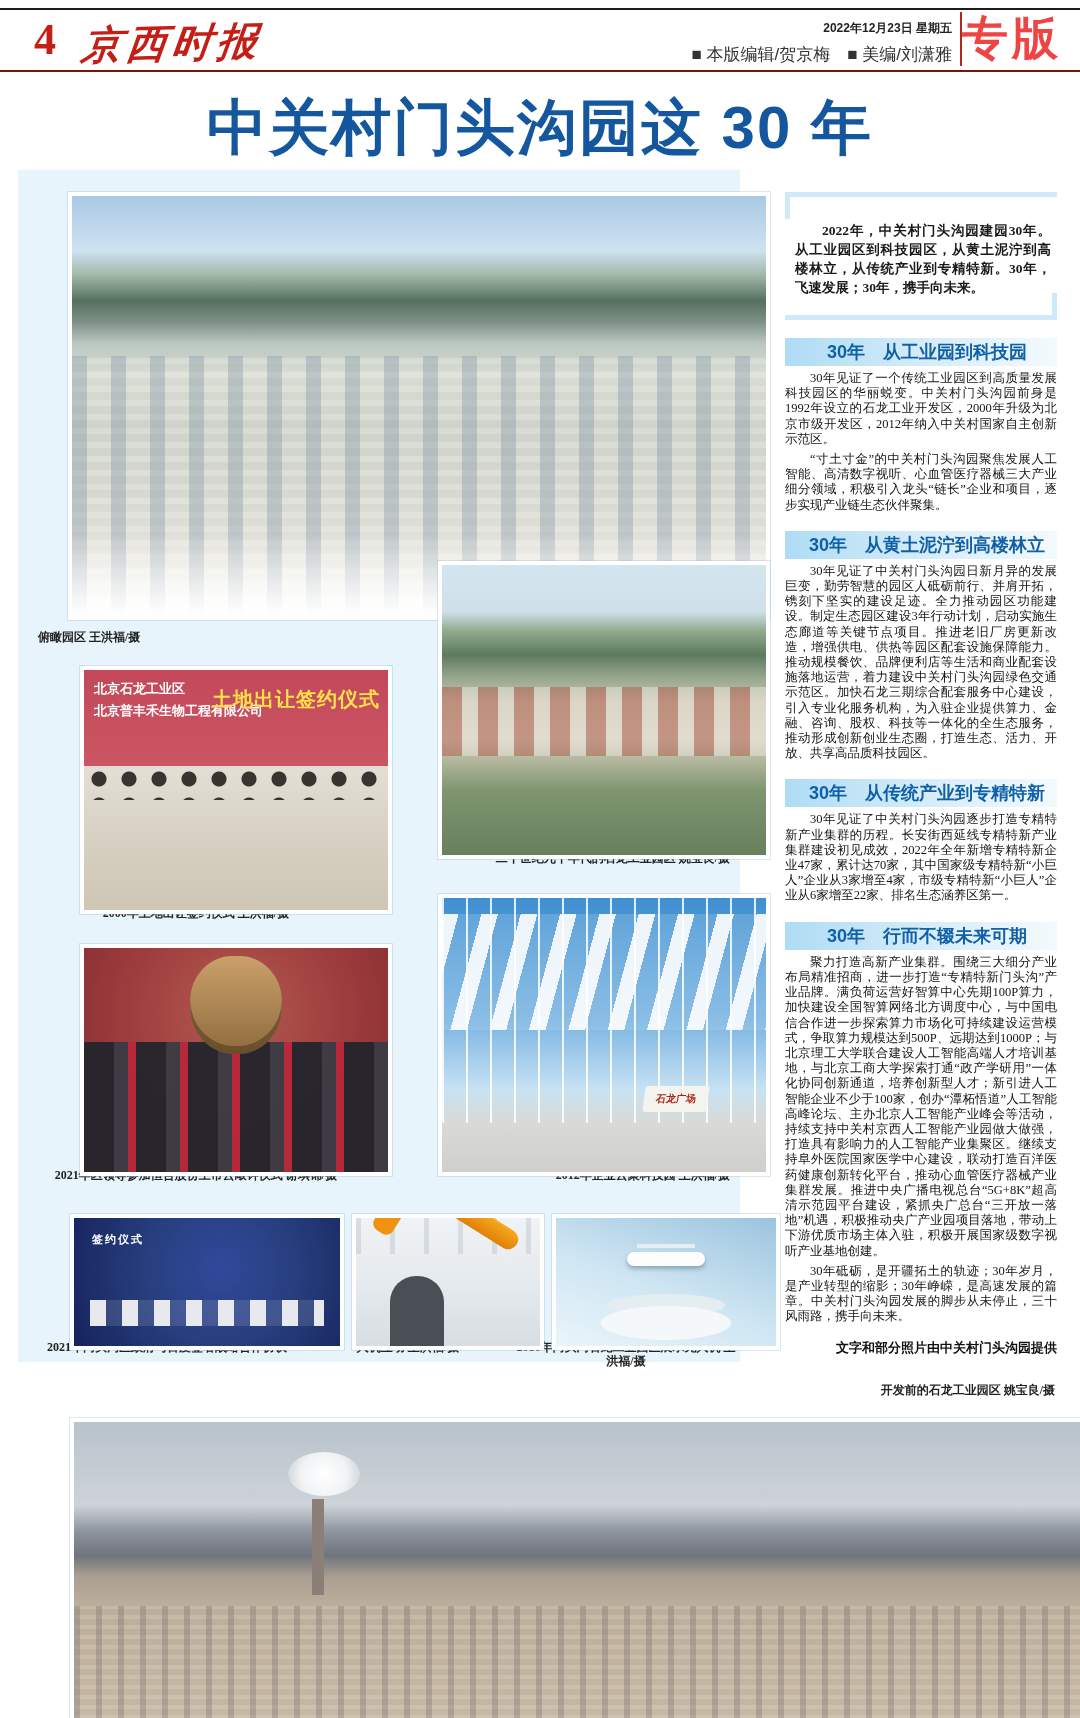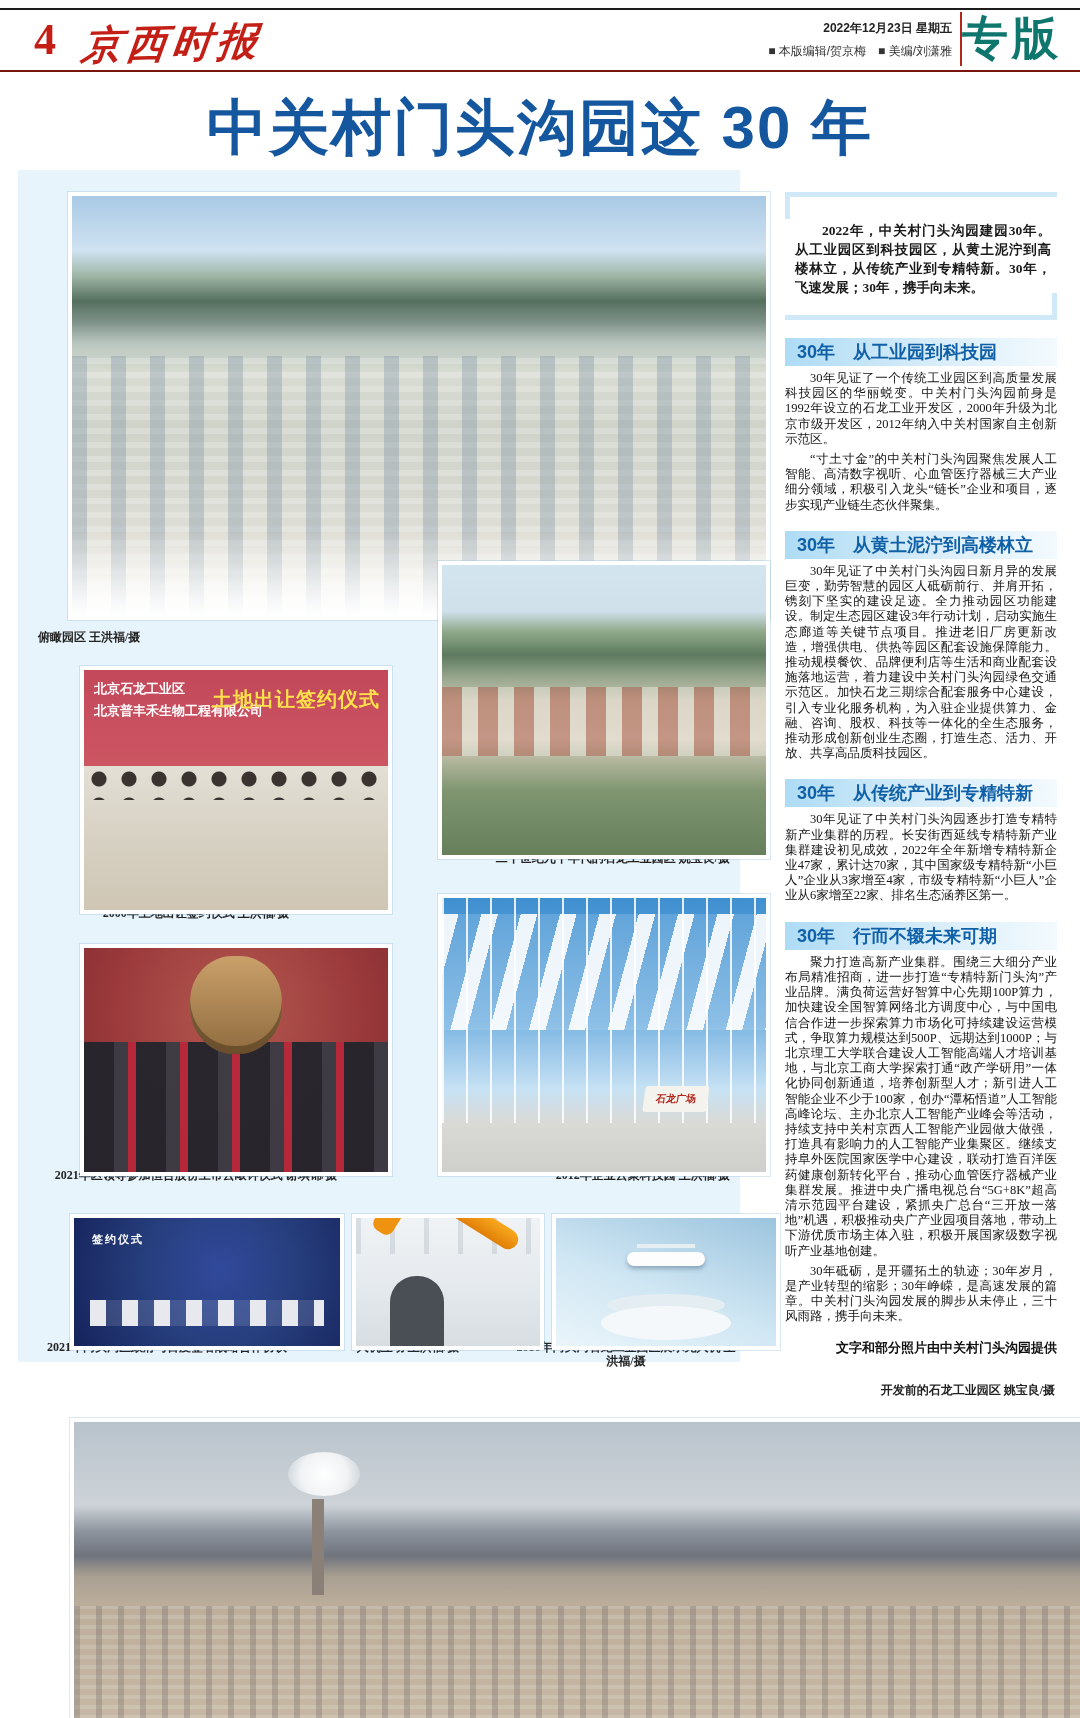--- a/index.html
+++ b/index.html
@@ -8,23 +8,23 @@
 
   
   .topline{position:absolute;left:0;top:8px;width:1080px;height:2px;background:#1c1c1c;}
   .headrule{position:absolute;left:0;top:70px;width:1080px;height:2px;background:#7a150e;}
   .pagenum{position:absolute;left:34px;top:14px;font-size:44px;font-weight:bold;color:#c41f16;
            font-family:"Liberation Serif",serif;}
   .masthead{position:absolute;left:82px;top:16px;font-size:40px;font-weight:bold;color:#c41f16;
             letter-spacing:5px;transform:skewX(-8deg) rotate(-1.5deg);font-style:italic;}
   .hdr-right{position:absolute;right:128px;top:20px;width:300px;text-align:right;}
   .hdr-date{font-size:12px;font-weight:bold;color:#222;font-family:"Liberation Sans",sans-serif;}
-  .hdr-editors{font-size:12px;color:#333;margin-top:6px;font-family:"Liberation Sans",sans-serif;}
+  .hdr-editors{font-size:17px;color:#333;margin-top:6px;font-family:"Liberation Sans",sans-serif;}
   .edition-sep{position:absolute;right:118px;top:12px;width:2px;height:54px;background:#b3261a;}
-  .edition{position:absolute;right:18px;top:8px;font-size:46px;font-weight:bold;color:#0f766e;
+  .edition{position:absolute;right:18px;top:8px;font-size:46px;font-weight:bold;color:#ef4444;
            letter-spacing:4px;font-family:"Liberation Sans",sans-serif;padding-left:16px;}
 
   
   .main-title{position:absolute;left:90px;top:88px;width:900px;text-align:center;
               font-size:60px;font-weight:900;color:#15579e;letter-spacing:2px;
               font-family:"Liberation Sans",sans-serif;}
 
   
   .blue-panel{position:absolute;left:18px;top:170px;width:722px;height:1192px;background:#e8f4fc;}
   .photo{position:absolute;box-sizing:border-box;border:4px solid #ffffff;overflow:hidden;
@@ -119,21 +119,21 @@
 
   
   .right-col{position:absolute;left:785px;top:192px;width:272px;}
   .intro-box{position:relative;border-top:5px solid #cfe9f8;border-bottom:5px solid #cfe9f8;
              padding:24px 6px 18px 10px;}
   .intro-box::before{content:"";position:absolute;left:0;top:0;width:5px;height:22px;background:#cfe9f8;}
   .intro-box::after{content:"";position:absolute;right:0;bottom:0;width:5px;height:22px;background:#cfe9f8;}
   .intro-text{font-size:13.5px;line-height:19px;text-align:justify;text-indent:2em;font-weight:bold;}
   .section-bar{margin-top:18px;height:28px;line-height:28px;padding-left:12px;
     font-family:"Liberation Sans",sans-serif;font-size:18px;font-weight:bold;color:#1060a8;
-    background:linear-gradient(90deg,#aedcf5 0%,#d8edf9 55%,#f3fafe 100%);}
+    background:linear-gradient(90deg,#aedcf5 0%,#d8edf9 55%,#f3fafe 100%);text-align:center;}
   .body-text p{margin:5px 0 0 0;font-size:12.5px;line-height:15.2px;text-align:justify;
                text-indent:2em;color:#141414;}
   .credit{margin-top:14px;font-size:13px;font-weight:bold;text-align:right;color:#111;}
   .cap-predev{position:absolute;left:755px;top:1383px;width:300px;text-align:right;font-family:Liberation Serif, serif;}
 </style>
 </head>
 <body>
 
 <div class="page">
 

